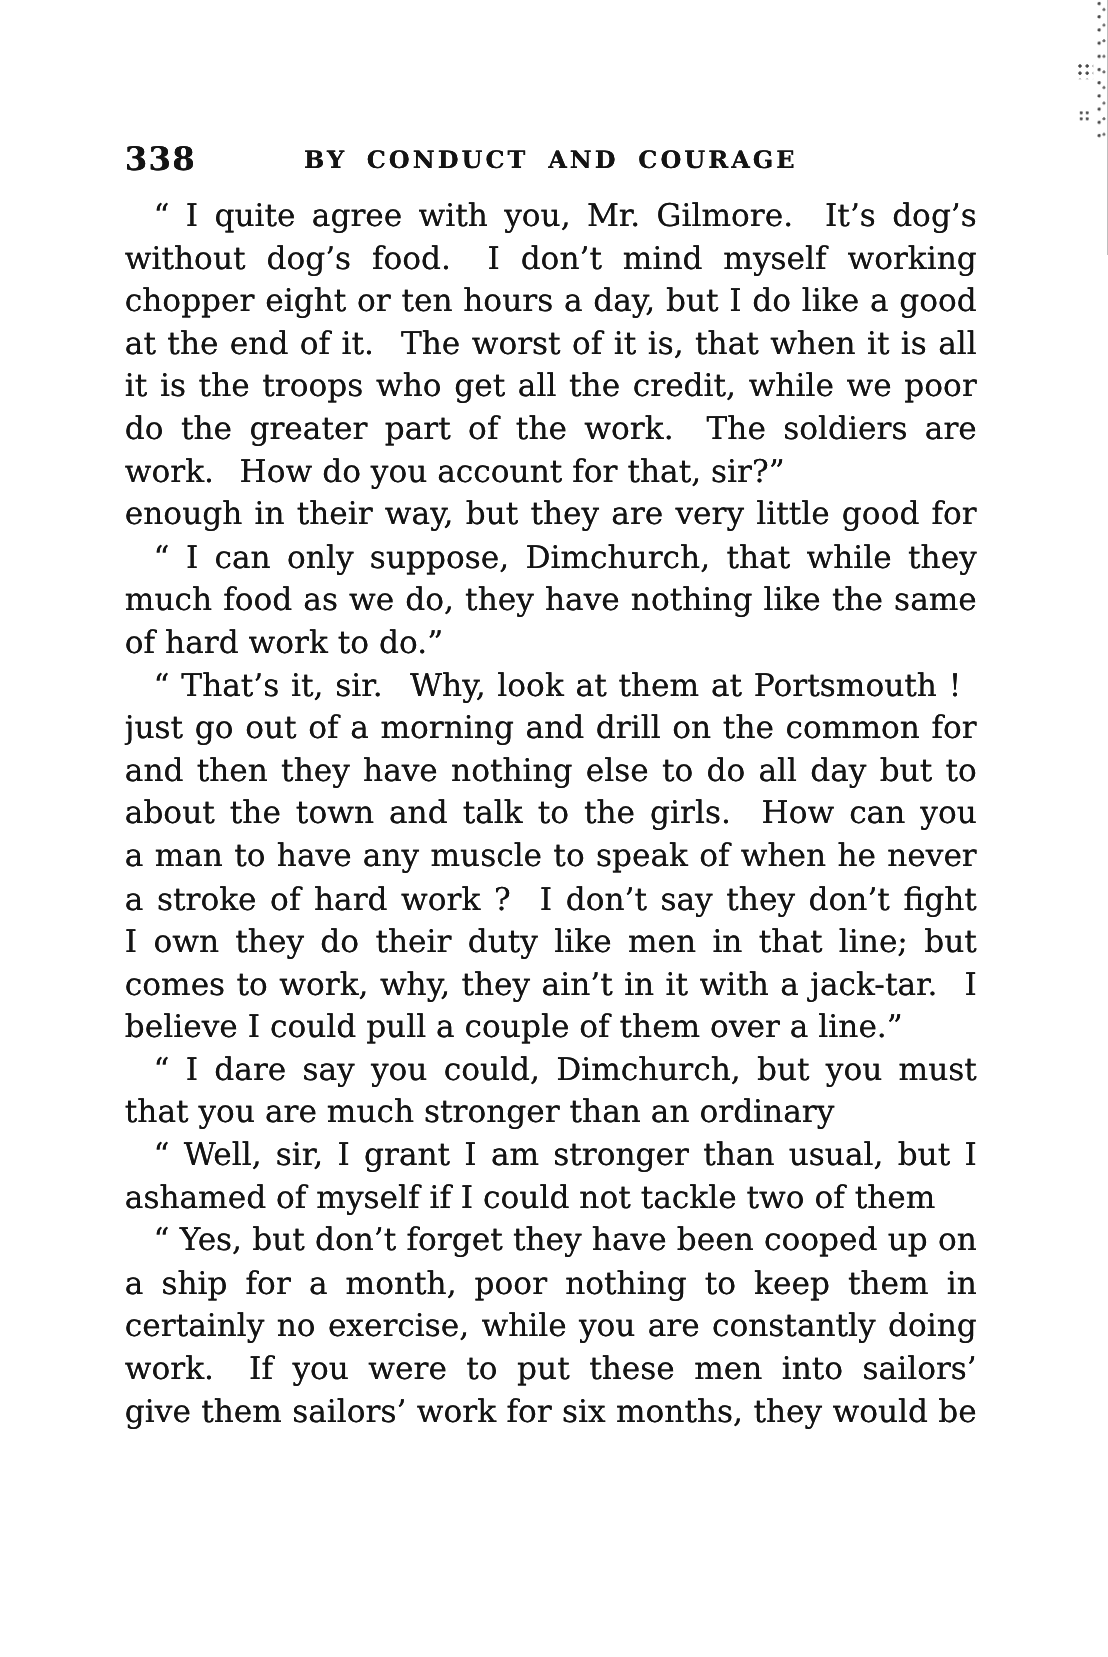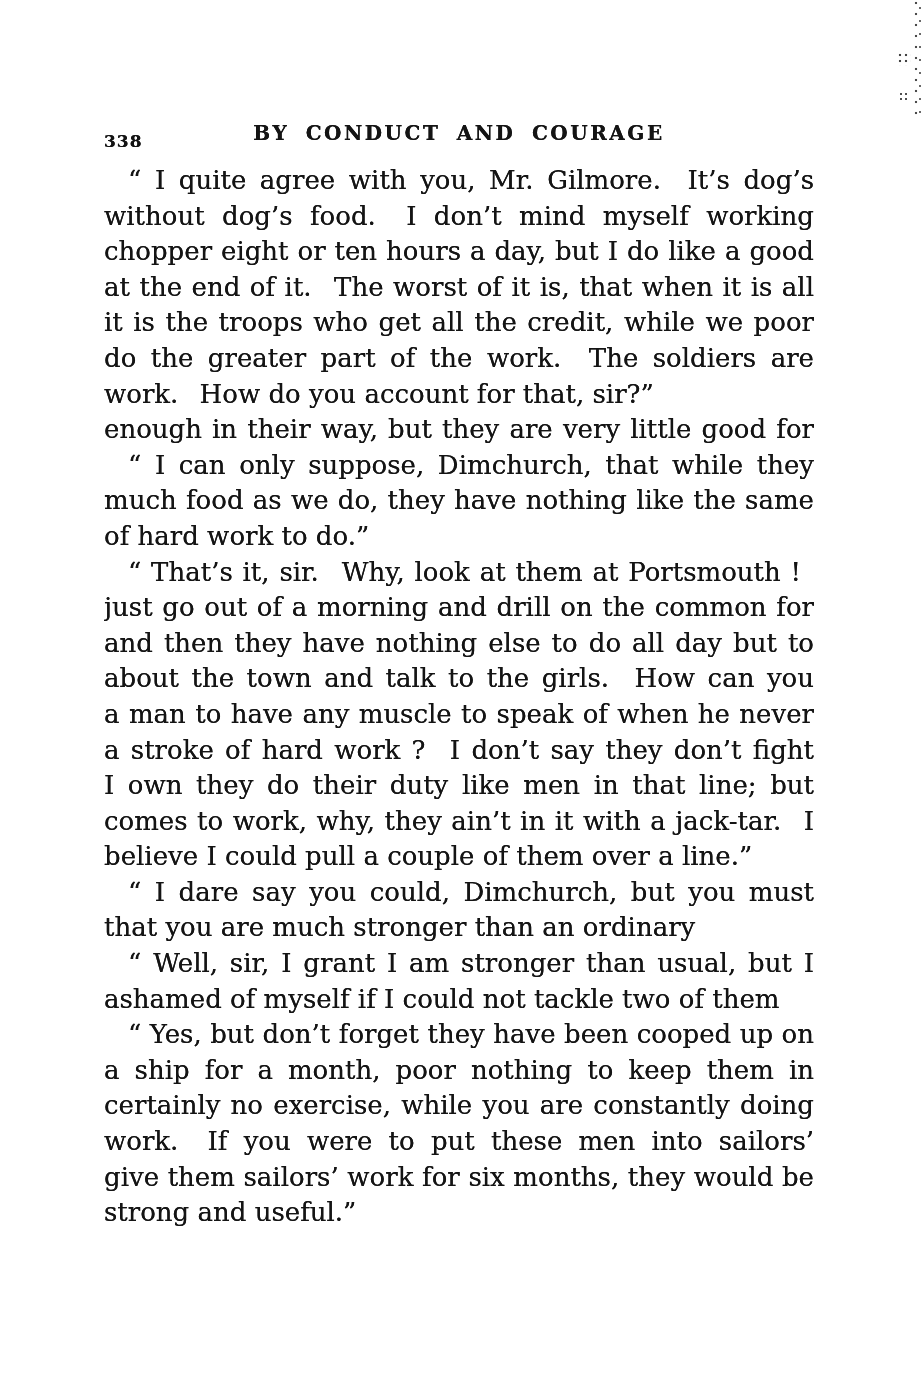--- a/index.html
+++ b/index.html
@@ -15,24 +15,23 @@
     overflow:hidden;
     font-family:"DejaVu Serif","Liberation Serif",serif;
     color:var(--ink);
   }
   .running-header{
     position:absolute;
     left:104px;top:118px;width:710px;height:28px;
   }
   .page-number{
     position:absolute;left:0;top:0;
-    font-size:17px;font-weight:bold;
+    font-size:27px;font-weight:bold;
     letter-spacing:1px;
     text-shadow:0 0 0.5px var(--ink);
-    margin-top:13px;
   }
   .running-title{
     position:absolute;left:0;top:3px;width:100%;
     text-align:center;
     font-size:20px;font-weight:bold;
     letter-spacing:2.5px;
     word-spacing:7px;
     text-shadow:0 0 0.5px var(--ink);
   }
   .text-block{
@@ -115,20 +114,19 @@
       <div class="paragraph">
         <div class="line first">“ Well, sir, I grant I am stronger than usual, but I should be</div>
         <div class="line last">ashamed of myself if I could not tackle two of them soldiers.”</div>
       </div>
       <div class="paragraph">
         <div class="line first">“ Yes, but don’t forget they have been cooped up on board</div>
         <div class="line">a ship for a month, poor nothing to keep them in health, and</div>
         <div class="line">certainly no exercise, while you are constantly doing hard</div>
         <div class="line">work.  If you were to put these men into sailors’ clothes, and</div>
         <div class="line">give them sailors’ work for six months, they would be just as</div>
-        <div class="line last">strong and useful.”</div>
       </div>
     </div>
 
   <div class="artifact artifact-strip"></div>
   <div class="artifact artifact-dots-1"></div>
   <div class="artifact artifact-dots-2"></div>
 </div>
 
 </body></html>

